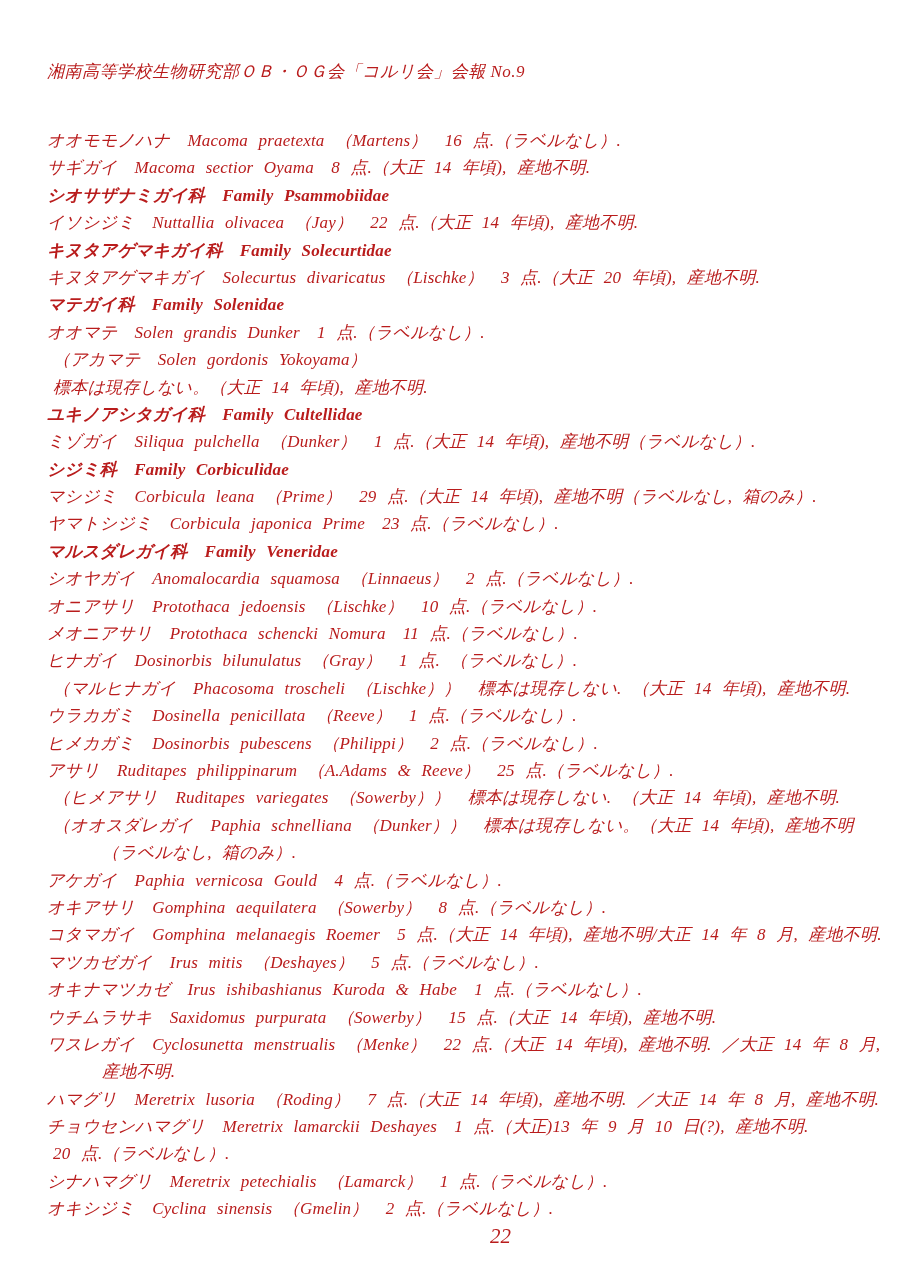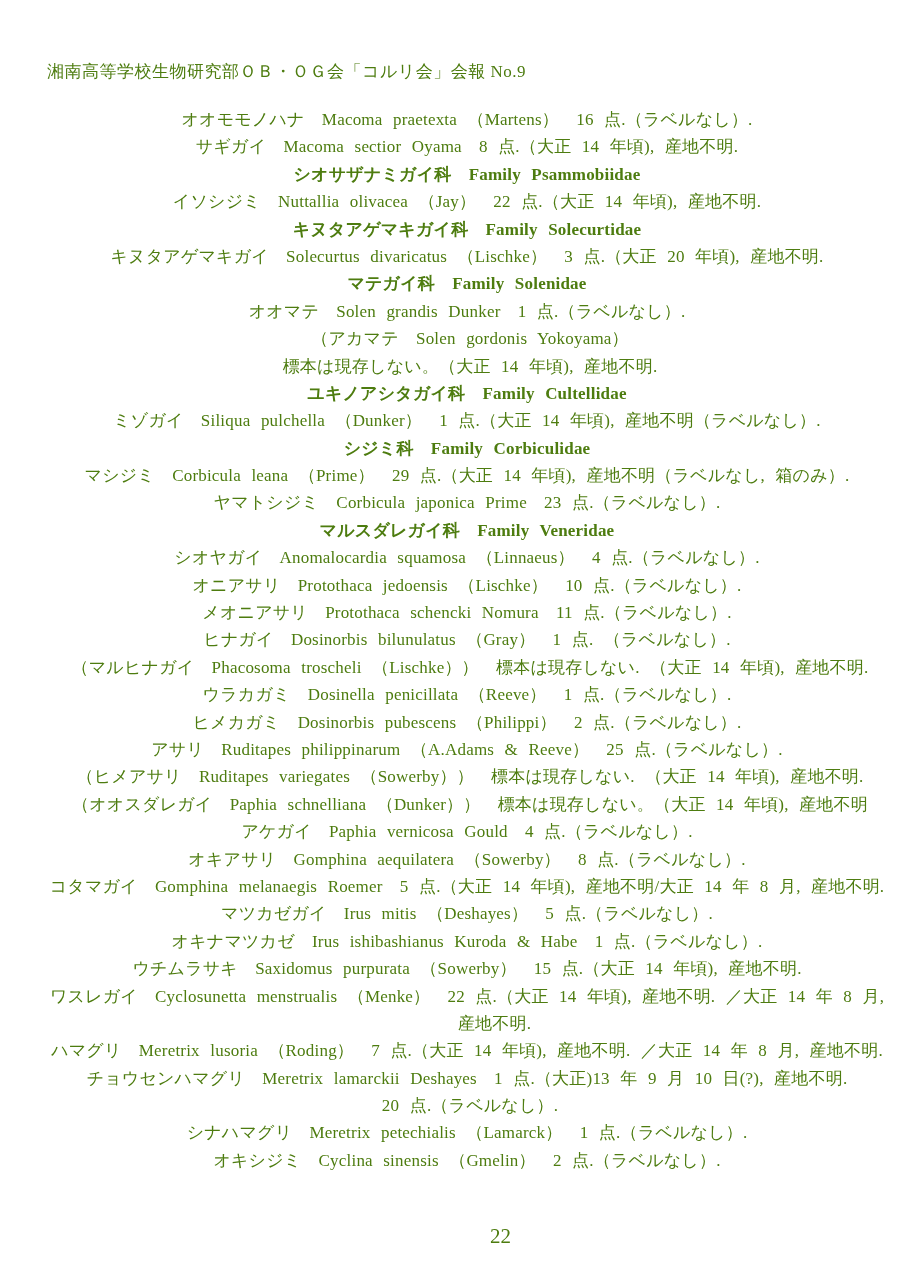--- a/index.html
+++ b/index.html
@@ -8,39 +8,39 @@
     background: #ffffff;
     width: 905px;
     height: 1280px;
     overflow: hidden;
   }
   .page {
     position: relative;
     width: 905px;
     height: 1280px;
     background: #ffffff;
-    color: #4d7c0f;
+    color: #b91c1c;
     font-family: "Liberation Serif", "DejaVu Serif", serif;
     font-size: 17px;
     box-sizing: border-box;
+    font-style: italic;
   }
   .content {
     position: absolute;
     left: 47px;
     top: 58px;
     right: 18px;
   }
   .header-line {
     line-height: 27px;
     white-space: nowrap;
     letter-spacing: 0.5px;
   }
   .lines {
-    margin-top: 21px;
-    text-align: center;
+    margin-top: 42px;
   }
   .doc-line {
     line-height: 27.4px;
     height: 27.4px;
     white-space: nowrap;
     word-spacing: 6px;
     letter-spacing: 0.2px;
   }
   .doc-line.bold {
     font-weight: bold;
@@ -75,30 +75,31 @@
         <div class="doc-line bold">マテガイ科　Family Solenidae</div>
         <div class="doc-line">オオマテ　Solen grandis Dunker　1 点.（ラベルなし）.</div>
         <div class="doc-line indent-1">（アカマテ　Solen gordonis Yokoyama）</div>
         <div class="doc-line indent-1">標本は現存しない。（大正 14 年頃), 産地不明.</div>
         <div class="doc-line bold">ユキノアシタガイ科　Family Cultellidae</div>
         <div class="doc-line">ミゾガイ　Siliqua pulchella （Dunker）　1 点.（大正 14 年頃), 産地不明（ラベルなし）.</div>
         <div class="doc-line bold">シジミ科　Family Corbiculidae</div>
         <div class="doc-line">マシジミ　Corbicula leana （Prime）　29 点.（大正 14 年頃), 産地不明（ラベルなし, 箱のみ）.</div>
         <div class="doc-line">ヤマトシジミ　Corbicula japonica Prime　23 点.（ラベルなし）.</div>
         <div class="doc-line bold">マルスダレガイ科　Family Veneridae</div>
-        <div class="doc-line">シオヤガイ　Anomalocardia squamosa （Linnaeus）　4 点.（ラベルなし）.</div>
+        <div class="doc-line">シオヤガイ　Anomalocardia squamosa （Linnaeus）　2 点.（ラベルなし）.</div>
         <div class="doc-line">オニアサリ　Protothaca jedoensis （Lischke）　10 点.（ラベルなし）.</div>
         <div class="doc-line">メオニアサリ　Protothaca schencki Nomura　11 点.（ラベルなし）.</div>
         <div class="doc-line">ヒナガイ　Dosinorbis bilunulatus （Gray）　1 点. （ラベルなし）.</div>
         <div class="doc-line indent-1">（マルヒナガイ　Phacosoma troscheli （Lischke））　標本は現存しない. （大正 14 年頃), 産地不明.</div>
         <div class="doc-line">ウラカガミ　Dosinella penicillata （Reeve）　1 点.（ラベルなし）.</div>
         <div class="doc-line">ヒメカガミ　Dosinorbis pubescens （Philippi）　2 点.（ラベルなし）.</div>
         <div class="doc-line">アサリ　Ruditapes philippinarum （A.Adams &amp; Reeve）　25 点.（ラベルなし）.</div>
         <div class="doc-line indent-1">（ヒメアサリ　Ruditapes variegates （Sowerby））　標本は現存しない. （大正 14 年頃), 産地不明.</div>
         <div class="doc-line indent-1">（オオスダレガイ　Paphia schnelliana （Dunker））　標本は現存しない。（大正 14 年頃), 産地不明</div>
+        <div class="doc-line indent-2">（ラベルなし, 箱のみ）.</div>
         <div class="doc-line">アケガイ　Paphia vernicosa Gould　4 点.（ラベルなし）.</div>
         <div class="doc-line">オキアサリ　Gomphina aequilatera （Sowerby）　8 点.（ラベルなし）.</div>
         <div class="doc-line">コタマガイ　Gomphina melanaegis Roemer　5 点.（大正 14 年頃), 産地不明/大正 14 年 8 月, 産地不明.</div>
         <div class="doc-line">マツカゼガイ　Irus mitis （Deshayes）　5 点.（ラベルなし）.</div>
         <div class="doc-line">オキナマツカゼ　Irus ishibashianus Kuroda &amp; Habe　1 点.（ラベルなし）.</div>
         <div class="doc-line">ウチムラサキ　Saxidomus purpurata （Sowerby）　15 点.（大正 14 年頃), 産地不明.</div>
         <div class="doc-line">ワスレガイ　Cyclosunetta menstrualis （Menke）　22 点.（大正 14 年頃), 産地不明. ／大正 14 年 8 月,</div>
         <div class="doc-line indent-2">産地不明.</div>
         <div class="doc-line">ハマグリ　Meretrix lusoria （Roding）　7 点.（大正 14 年頃), 産地不明. ／大正 14 年 8 月, 産地不明.</div>
         <div class="doc-line">チョウセンハマグリ　Meretrix lamarckii Deshayes　1 点.（大正)13 年 9 月 10 日(?), 産地不明.</div>

